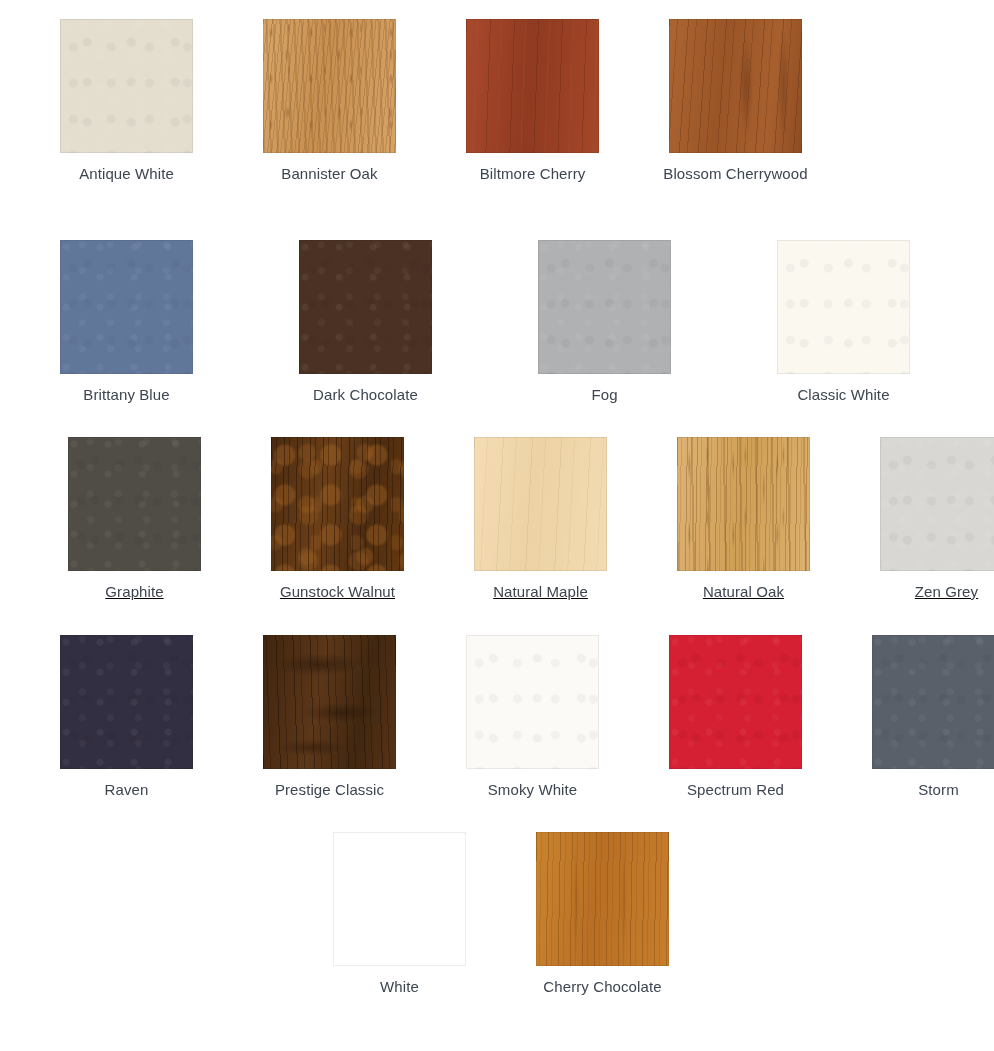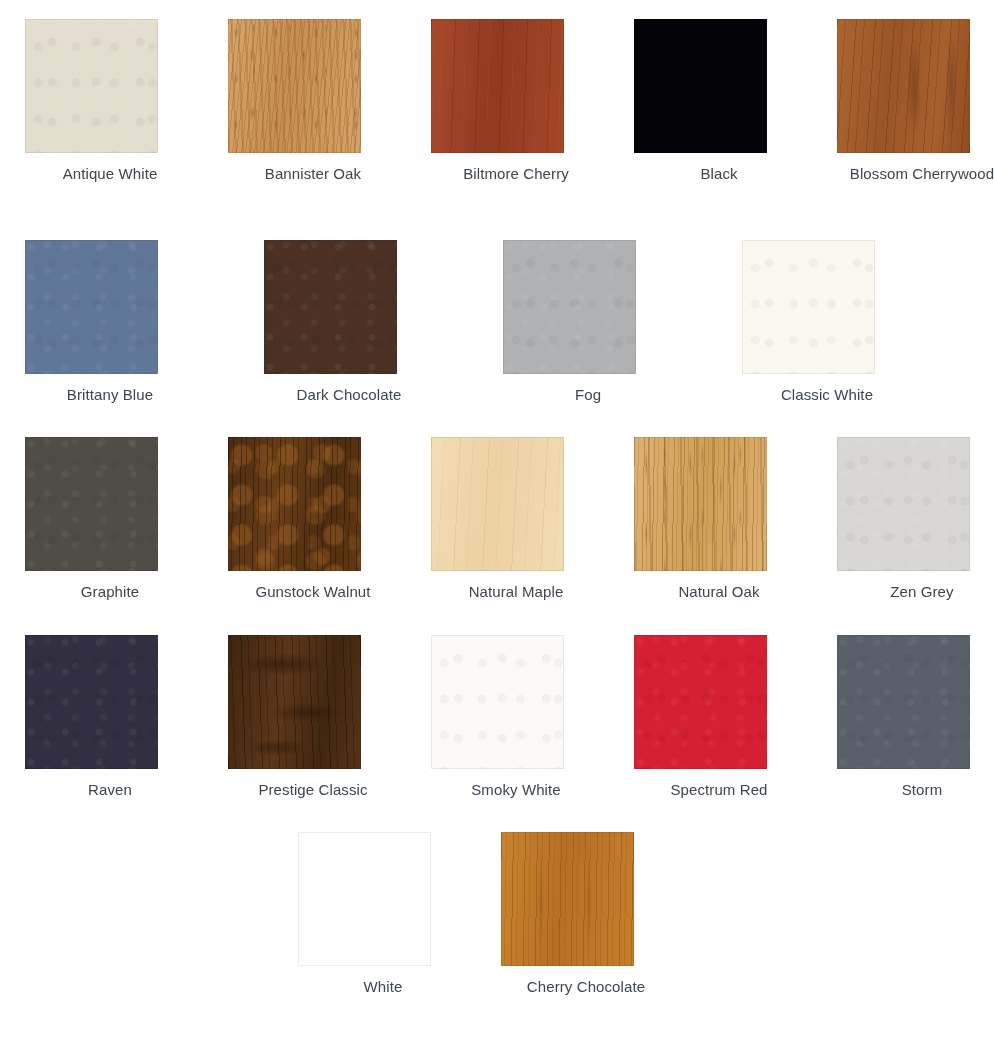--- a/index.html
+++ b/index.html
@@ -30,21 +30,21 @@
   .finish-row.centered {
     justify-content: center;
     padding-left: 8px;
   }
 
   .finish-cell {
     width: 203px;
     flex: 0 0 203px;
     display: flex;
     flex-direction: column;
-    align-items: flex-start;
+    align-items: center;
   }
 
   .swatch {
     width: 133px;
     height: 134px;
     box-sizing: border-box;
     position: relative;
     overflow: hidden;
     background-color: #dddddd;
   }
@@ -62,21 +62,21 @@
     font-size: 15px;
     line-height: 21px;
     color: #3d4551;
     letter-spacing: 0.1px;
     word-wrap: break-word;
   }
 
   
   .row-0 { position: absolute; top: 19px;  left: 0; width: 994px; }
   .row-1 { position: absolute; top: 240px; left: 0; width: 994px; gap: 36px; }
-  .row-2 { position: absolute; top: 437px; left: 0; width: 828px; }
+  .row-2 { position: absolute; top: 437px; left: 8px; width: 828px; text-decoration: underline; }
   .row-3 { position: absolute; top: 635px; left: 0; width: 994px; }
   .row-4 { position: absolute; top: 832px; left: 0; width: 994px; }
 
   
   .f-antique-white  { background: #e3dece; }
   .f-black          { background: #030308; }
   .f-brittany-blue  { background: #61779a; }
   .f-dark-chocolate { background: #4b3124; }
   .f-desert-beige   { background: #ecd9b4; }
   .f-fog            { background: #b0b1b3; }
@@ -258,26 +258,20 @@
         </div>
         <div class="finish-label">Bannister Oak</div>
       </div>
       <div class="finish-cell">
         <div class="swatch f-biltmore-cherry wood">
           <div class="swatch-border"></div>
         </div>
         <div class="finish-label">Biltmore Cherry</div>
       </div>
       <div class="finish-cell">
-        <div class="swatch f-black">
-          <div class="swatch-border"></div>
-        </div>
-        <div class="finish-label">Black</div>
-      </div>
-      <div class="finish-cell">
         <div class="swatch f-blossom-cherrywood wood">
           <div class="swatch-border"></div>
         </div>
         <div class="finish-label">Blossom Cherrywood</div>
       </div>
     </div>
     <div class="finish-row row-1">
       <div class="finish-cell">
         <div class="swatch f-brittany-blue mottle">
           <div class="swatch-border"></div>

